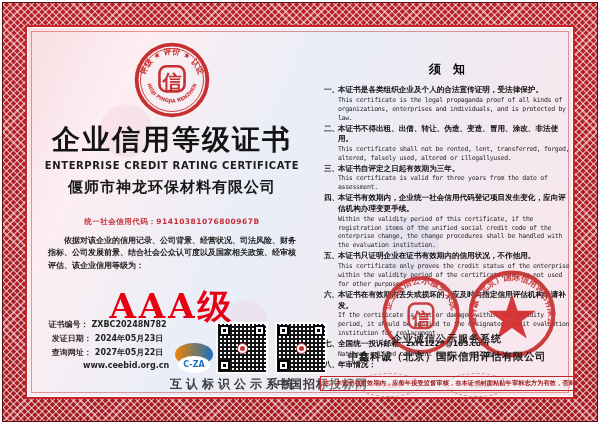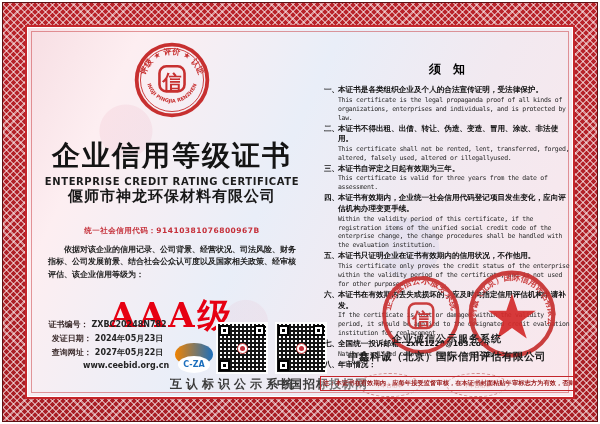--- a/index.html
+++ b/index.html
@@ -20,23 +20,23 @@
       radial-gradient(circle at 70% 60%, rgba(120,150,220,.10) 0 30px, transparent 31px),
       radial-gradient(circle at 40% 80%, rgba(223,120,150,.08) 0 22px, transparent 23px),
       linear-gradient(115deg,#f7dee3 0%,#fdeef1 16%,#e9eef8 44%,#f2e9f0 68%,#fae7ec 100%);
     border:1px solid #fff;outline:2px solid #c4262b;
   }
   .cert-inner::before{content:"";position:absolute;inset:3px;border:1px solid rgba(196,38,43,.45);pointer-events:none;}
 
   
   .col-left{position:absolute;left:6px;top:0;width:276px;height:100%;text-align:center;}
   .top-seal{width:76px;height:76px;margin:14px auto 0;display:block;}
-  .cert-title{margin-top:19px;font-size:28px;font-weight:bold;color:#141414;letter-spacing:2px;font-family:"DejaVu Serif","Liberation Serif",serif;}
+  .cert-title{margin-top:3px;font-size:28px;font-weight:bold;color:#141414;letter-spacing:2px;font-family:"DejaVu Serif","Liberation Serif",serif;}
   .cert-subtitle{margin-top:1px;font-size:10px;font-weight:bold;color:#1c1c1c;letter-spacing:.6px;}
-  .company{font-size:15px;font-weight:bold;color:#181818;letter-spacing:1px;}
+  .company{margin-top:7px;font-size:15px;font-weight:bold;color:#181818;letter-spacing:1px;}
   .code-line{margin-top:20px;font-size:7.5px;font-weight:bold;color:#c5303a;letter-spacing:.5px;}
   .desc{margin:8px 14px 0;font-size:8px;font-weight:600;color:#222;line-height:1.55;text-align:justify;text-indent:2em;}
   .rating{margin-top:12px;font-size:34px;font-weight:bold;color:#e60012;letter-spacing:3px;font-family:"DejaVu Serif","Liberation Serif",serif;}
 
   .bottom-left{position:absolute;left:0;bottom:6px;width:100%;height:72px;text-align:left;}
   .fields{position:absolute;left:12px;top:0;}
   .frow{font-size:8px;font-weight:bold;color:#242424;line-height:14px;white-space:nowrap;text-align:center;}
   .frow .flabel{color:#3a2a2a;margin-right:3px;}
   .frow.cont{padding-left:37px;line-height:12px;}
   .cza{position:absolute;left:141px;top:25px;width:38px;height:23px;border-radius:50%;

